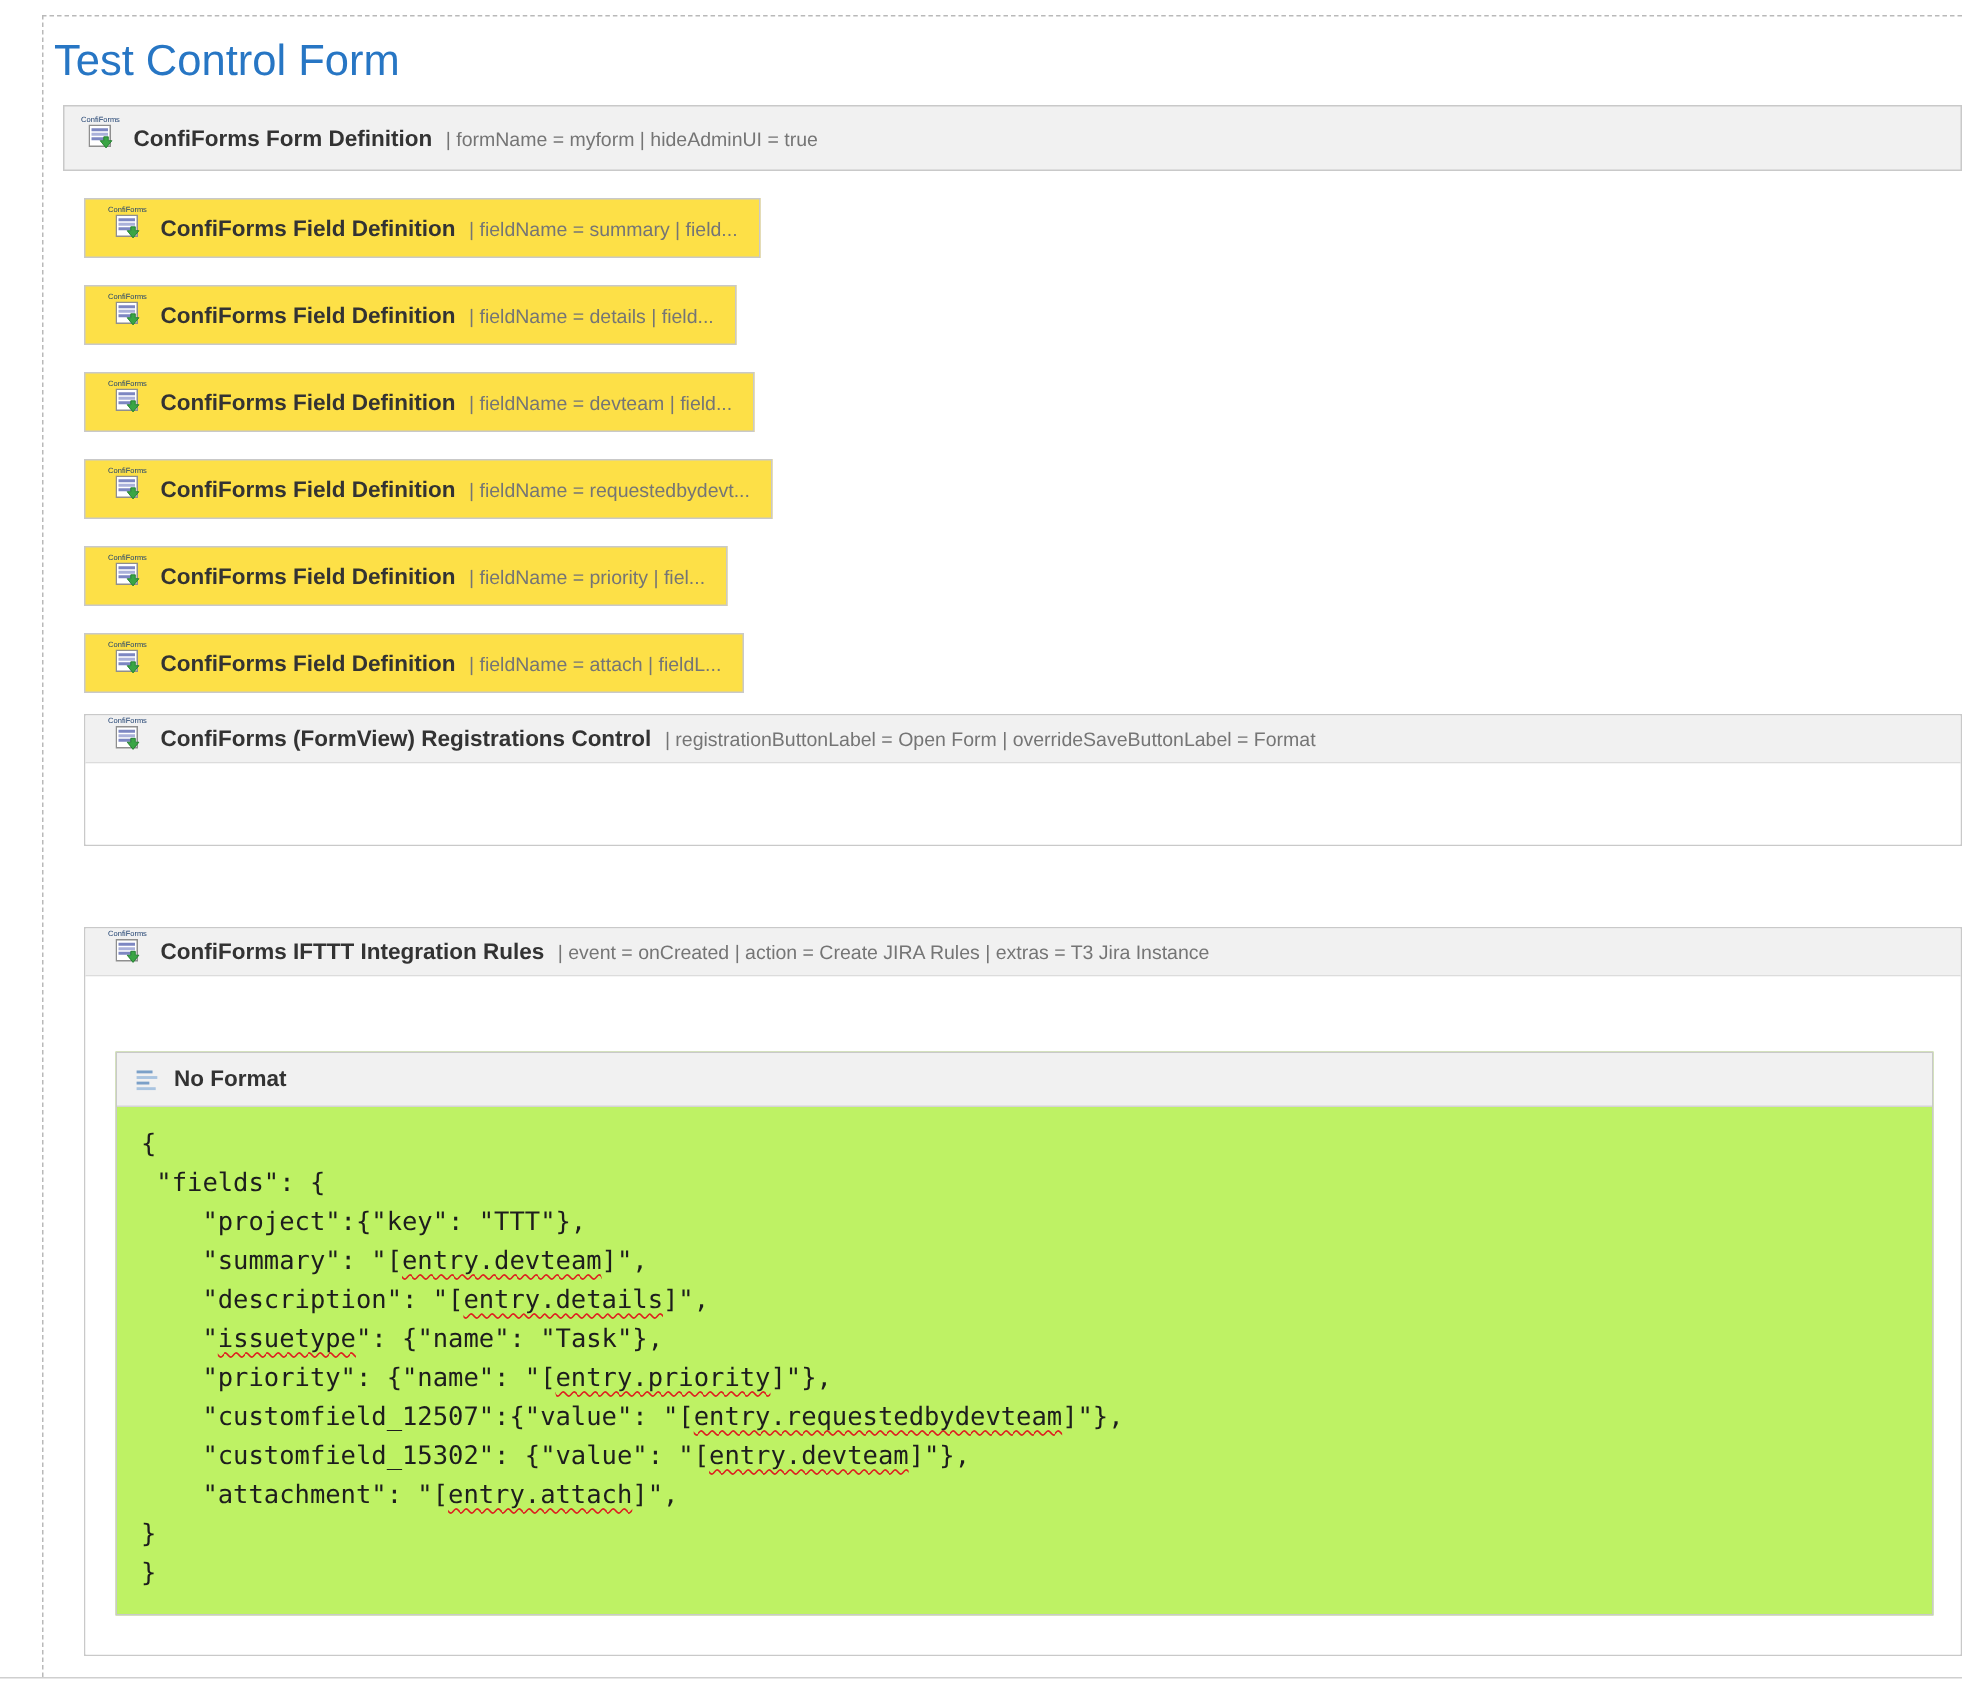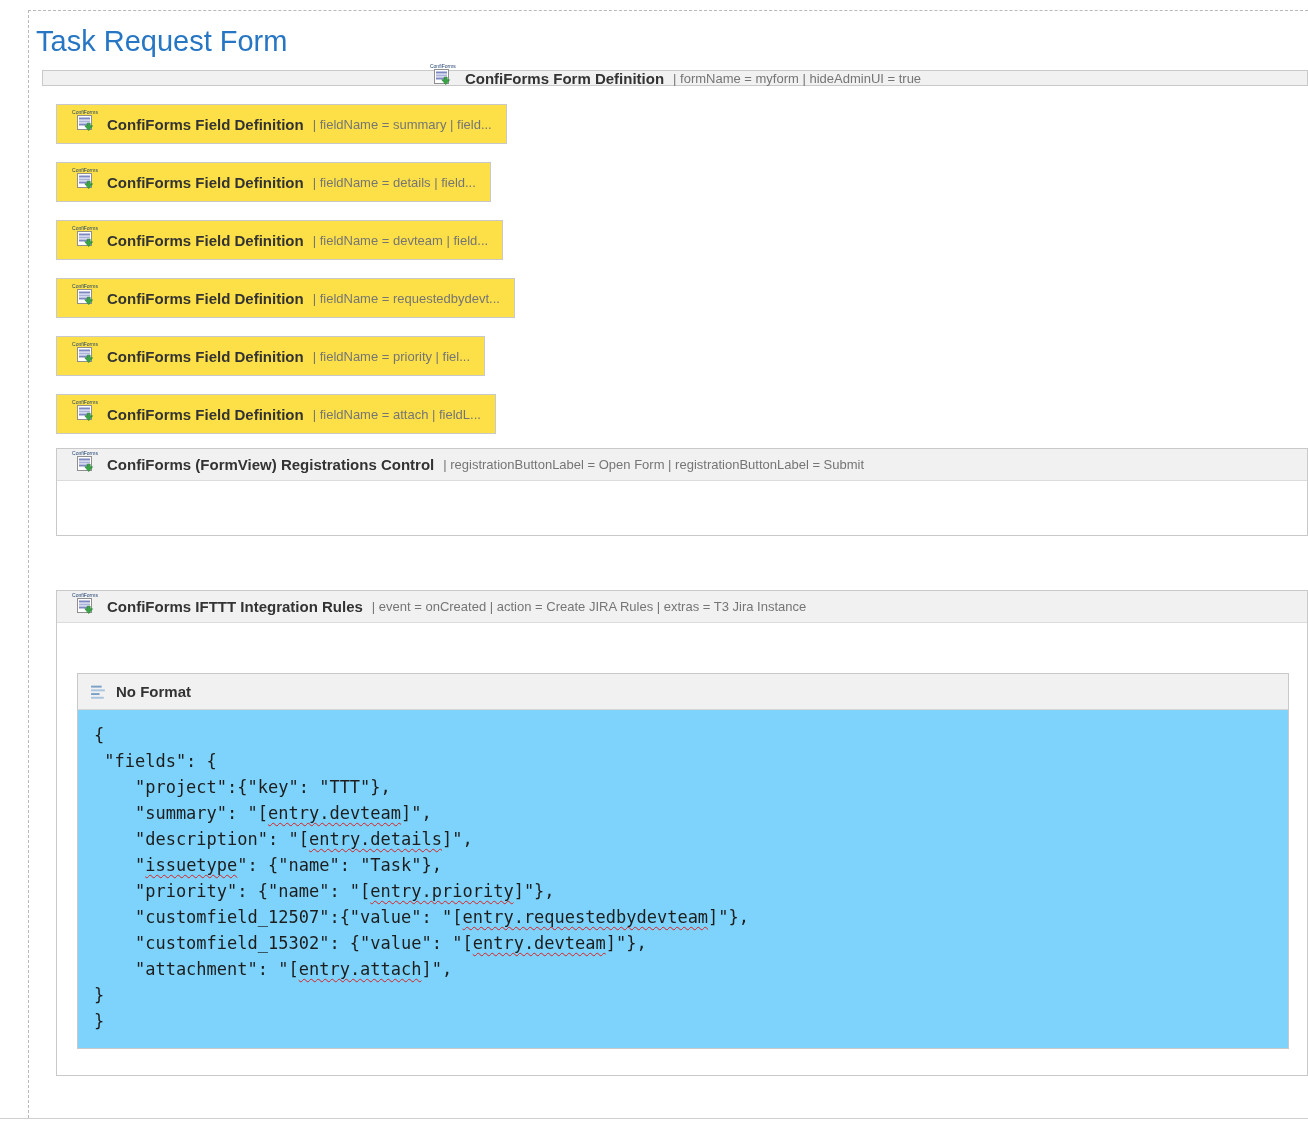--- a/index.html
+++ b/index.html
@@ -29,24 +29,23 @@
     font-weight:400;
     color:var(--title-blue,#2776c4);
     margin:14px 0 0 0;
     letter-spacing:0;
   }
   
   .macro-bar {
     display:flex; align-items:center; gap:8px;
     border:1px solid #c9c9c9;
     background:#f1f1f1;
-    height:16px;
+    height:44px;
     padding:0 10px;
     margin:12px 0 0 6px;
-    justify-content:center;
   }
   .field-box {
     display:flex; align-items:center; gap:8px;
     width:fit-content;
     border:1px solid #c9c9c9;
     background:#fde047;
     height:40px;
     padding:0 14px;
     margin:18px 0 0 20px;
   }
@@ -65,21 +64,21 @@
   .reg-body { height:54px; background:#fff; }
   .ifttt { margin-top:54px; }
   .ifttt-body { padding:50px 18px 26px 20px; background:#fff; }
   .m-title { font-size:15px; font-weight:bold; color:#333; white-space:nowrap; }
   .m-params { font-size:13px; color:#757575; white-space:nowrap; margin-left:1px; }
   
   .cf-icon { display:flex; flex-direction:column; align-items:center; width:28px; margin-top:-7px; flex:none; }
   .cf-icon-label { font-size:5px; line-height:6px; color:#1c3e6e; white-space:nowrap; }
   .cfi { width:17px; height:17px; display:block; }
   
-  .noformat { border:1px solid #c9c9c9; background:#7dd3fc; }
+  .noformat { border:1px solid #c9c9c9; background:#bef264; }
   .noformat-header {
     display:flex; align-items:center; gap:9px;
     background:#f1f1f1;
     border-bottom:1px solid #d5d5d5;
     height:36px;
     padding:0 12px;
   }
   .nf-title { font-size:15px; font-weight:bold; color:#333; }
   .noformat-body { padding:12px 16px 14px 16px; }
   .code-line {
@@ -113,21 +112,21 @@
   <symbol id="nficon" viewBox="0 0 16 16">
     <rect x="1" y="2.5" width="10" height="1.8" fill="#7ba0c8"></rect>
     <rect x="1" y="6" width="13" height="1.8" fill="#a9c4e0"></rect>
     <rect x="1" y="9.5" width="8" height="1.8" fill="#7ba0c8"></rect>
     <rect x="1" y="13" width="12" height="1.8" fill="#a9c4e0"></rect>
   </symbol>
 </svg>
 
 <div class="editor">
 
-  <h1 class="page-title">Task Request Form</h1>
+  <h1 class="page-title">Test Control Form</h1>
 
   <div class="macro-bar">
     <span class="cf-icon">
       <span class="cf-icon-label">ConfiForms</span>
       <svg class="cfi">
           <use href="#cficon"></use>
         </svg>
     </span>
     <span class="m-title">ConfiForms Form Definition</span>
     <span class="m-params">| formName = myform | hideAdminUI = true</span>
@@ -201,21 +200,21 @@
 
   <div class="macro-box">
     <div class="macro-header">
       <span class="cf-icon">
         <span class="cf-icon-label">ConfiForms</span>
         <svg class="cfi">
             <use href="#cficon"></use>
           </svg>
       </span>
       <span class="m-title">ConfiForms (FormView) Registrations Control</span>
-      <span class="m-params">| registrationButtonLabel = Open Form | registrationButtonLabel = Submit</span>
+      <span class="m-params">| registrationButtonLabel = Open Form | overrideSaveButtonLabel = Format</span>
     </div>
     <div class="reg-body"></div>
   </div>
 
   <div class="macro-box ifttt">
     <div class="macro-header">
       <span class="cf-icon">
         <span class="cf-icon-label">ConfiForms</span>
         <svg class="cfi">
             <use href="#cficon"></use>

